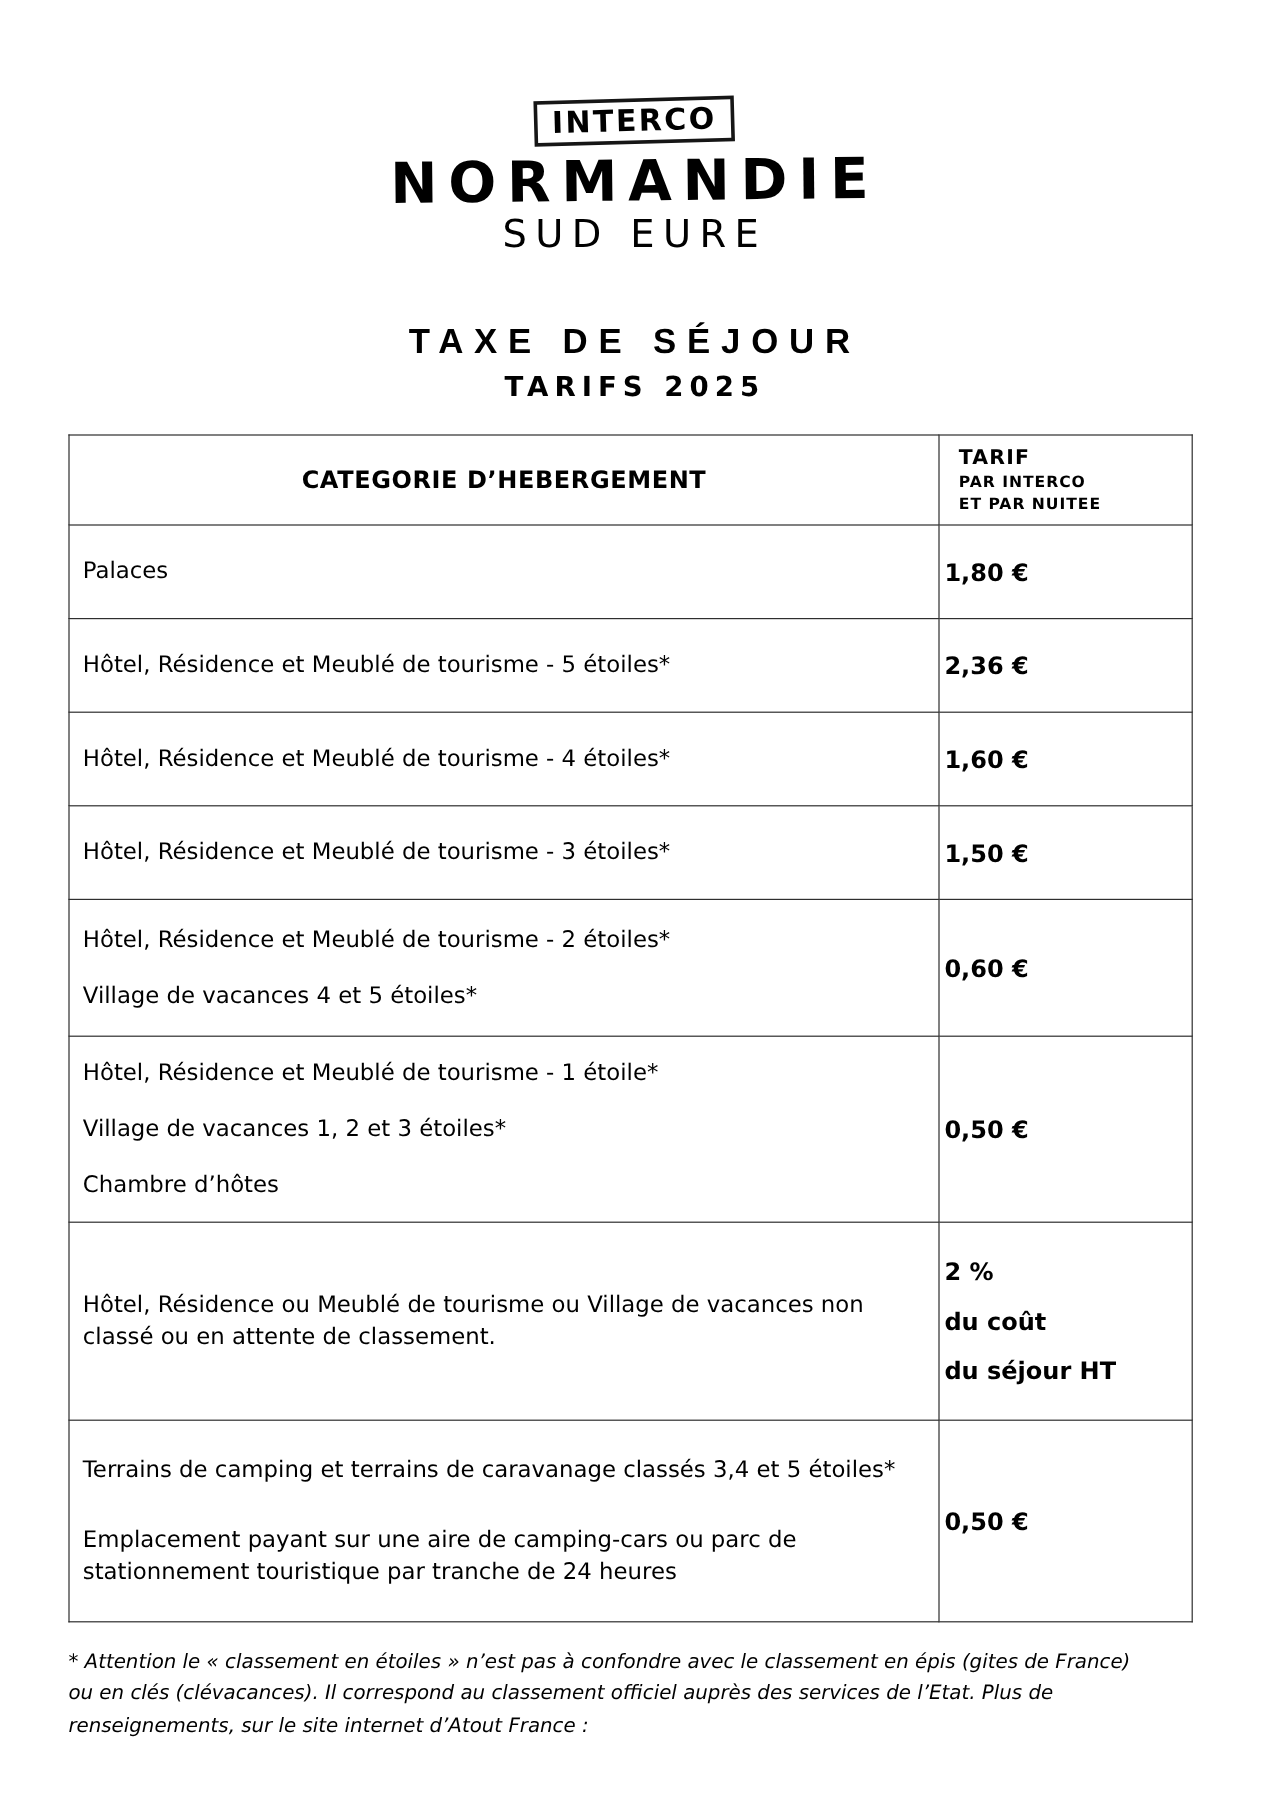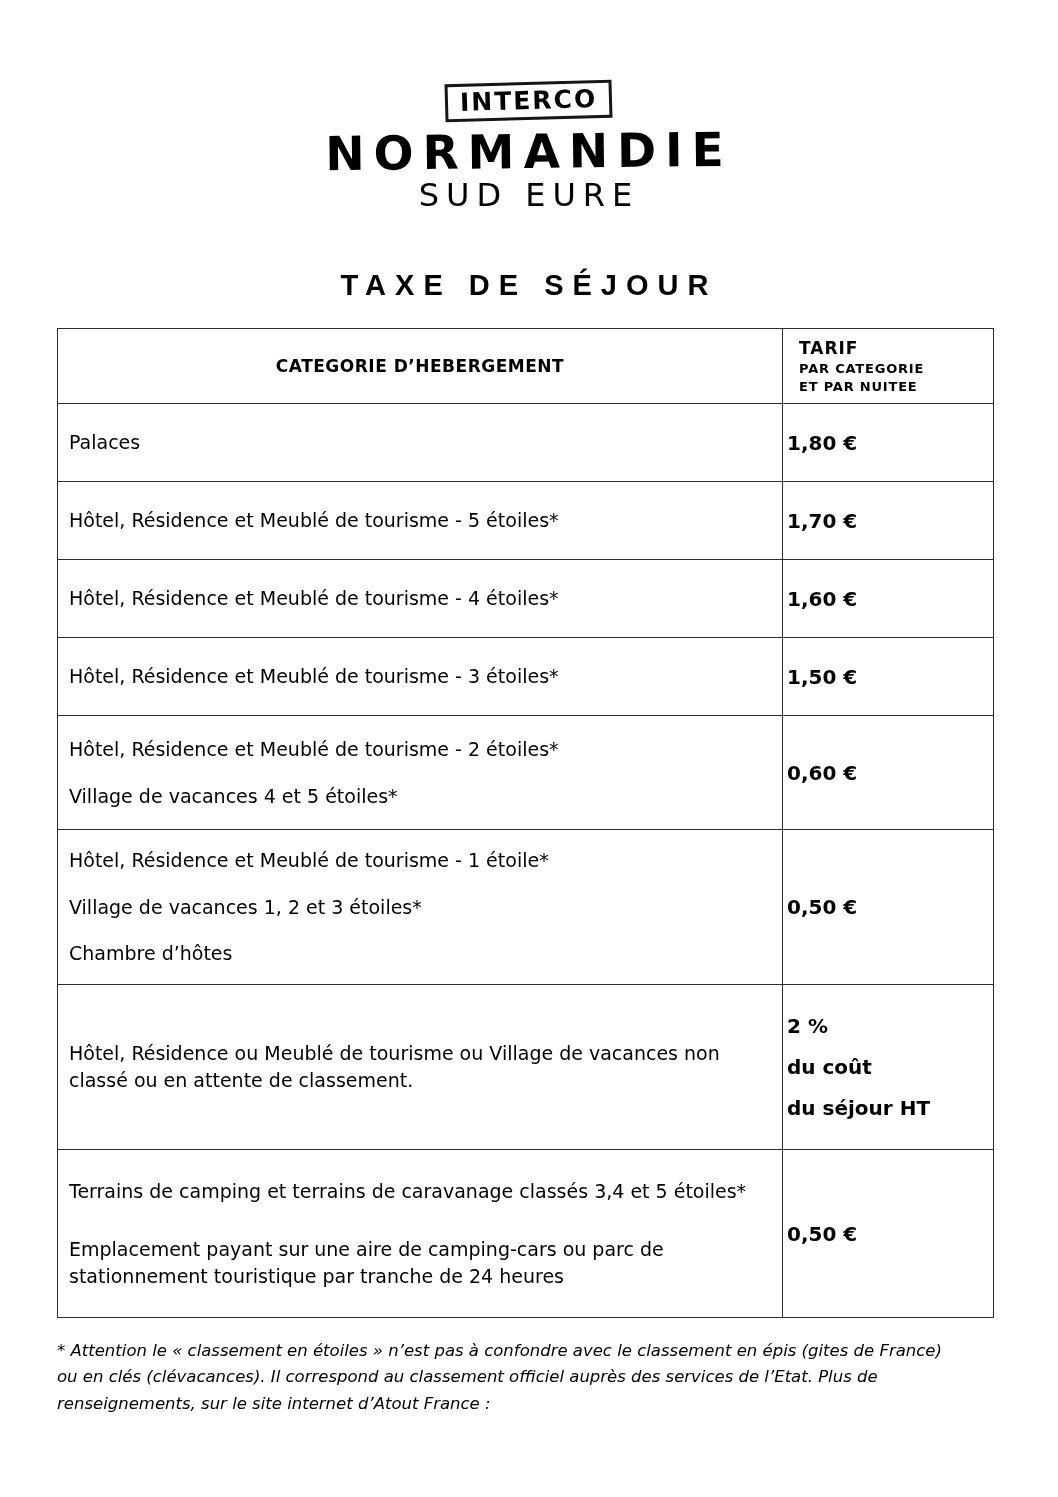--- a/index.html
+++ b/index.html
@@ -46,21 +46,21 @@
   col.c-cat{width:725px;}
   col.c-tarif{width:211px;}
 
   td.cat{padding:8px 14px 8px 11px;font-size:19px;line-height:1.4;}
   td.cat p{margin:0;}
   td.tarif{text-align:left;font-size:20px;font-weight:700;padding:6px 4px;}
   td.tarif p{margin:0;}
 
   tr.hdr td{height:72px;}
   td.cat-hdr{
-    text-align:center;font-weight:700;font-size:17px;letter-spacing:0.5px;
+    text-align:center;font-weight:700;font-size:20px;letter-spacing:0.5px;
     vertical-align:middle;
   }
   td.tarif-hdr{vertical-align:middle;font-weight:700;padding-left:16px;}
   .tarif-hdr-main{font-size:17px;letter-spacing:1px;margin:0;}
   .tarif-hdr-sub{font-size:13px;font-weight:600;letter-spacing:0.8px;margin:3px 0 0;}
 
   tr.r-s td{height:61px;}          
   tr.r-m td{height:97px;}          
   tr.r-l td{height:138px;}         
   tr.r-xl td{height:148px;}        
@@ -84,51 +84,52 @@
 
   <div class="logo-wrap">
     <div>
       <span class="logo-interco">INTERCO</span>
     </div>
     <div class="logo-normandie">NORMANDIE</div>
     <div class="logo-sudeure">SUD EURE</div>
   </div>
 
   <div class="title">TAXE DE SÉJOUR</div>
+  <div class="subtitle">TARIFS 2025</div>
 
   <table class="tarifs">
     <colgroup>
         <col class="c-cat">
         <col class="c-tarif">
       </colgroup>
     <tbody>
       <tr class="hdr">
         <td class="cat-hdr">CATEGORIE D’HEBERGEMENT</td>
         <td class="tarif-hdr">
           <p class="tarif-hdr-main">TARIF</p>
-          <p class="tarif-hdr-sub">PAR CATEGORIE</p>
+          <p class="tarif-hdr-sub">PAR INTERCO</p>
           <p class="tarif-hdr-sub">ET PAR NUITEE</p>
         </td>
       </tr>
 
       <tr class="r-s">
         <td class="cat">
           <p>Palaces</p>
         </td>
         <td class="tarif">
           <p>1,80 €</p>
         </td>
       </tr>
 
       <tr class="r-s">
         <td class="cat">
           <p>Hôtel, Résidence et Meublé de tourisme - 5 étoiles*</p>
         </td>
         <td class="tarif">
-          <p>1,70 €</p>
+          <p>2,36 €</p>
         </td>
       </tr>
 
       <tr class="r-s">
         <td class="cat">
           <p>Hôtel, Résidence et Meublé de tourisme - 4 étoiles*</p>
         </td>
         <td class="tarif">
           <p>1,60 €</p>
         </td>

